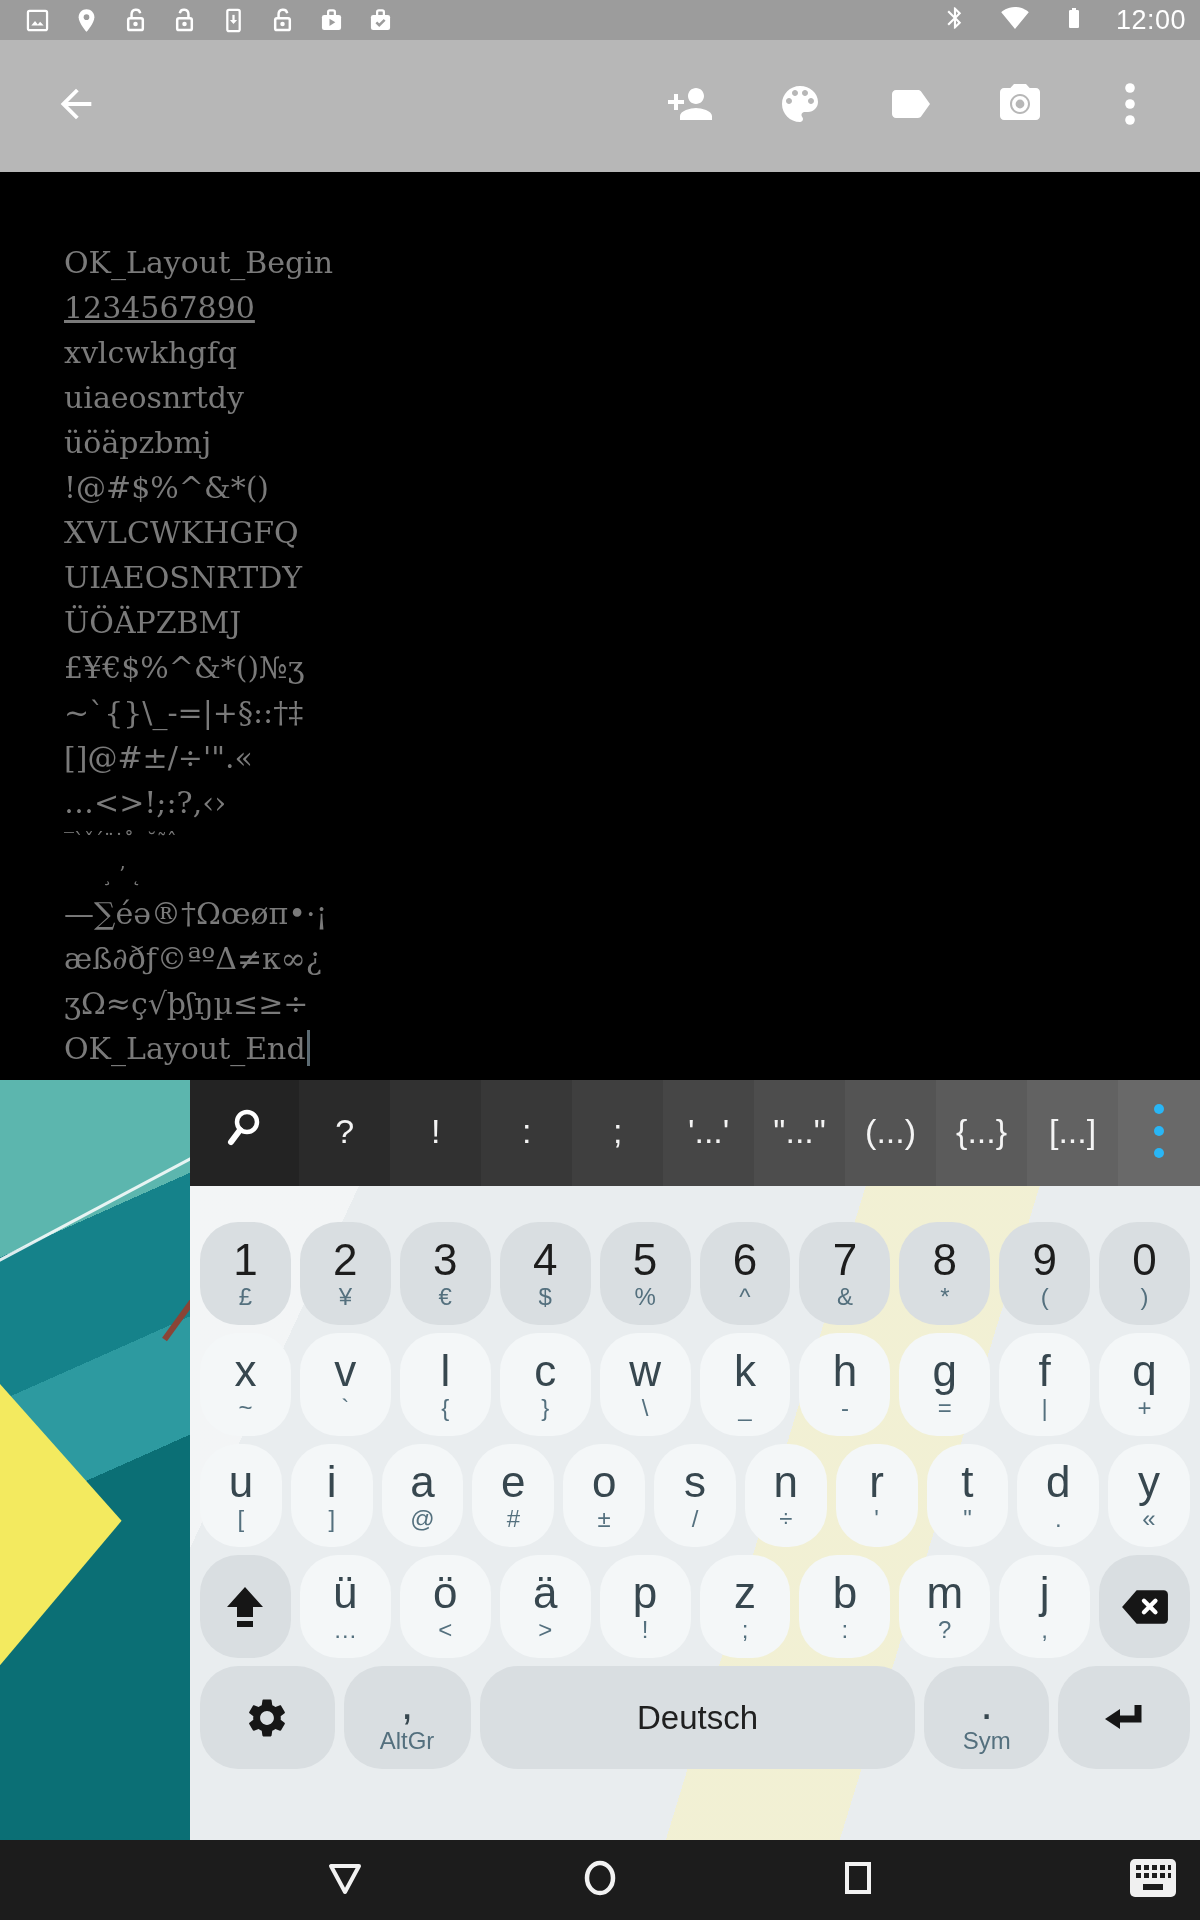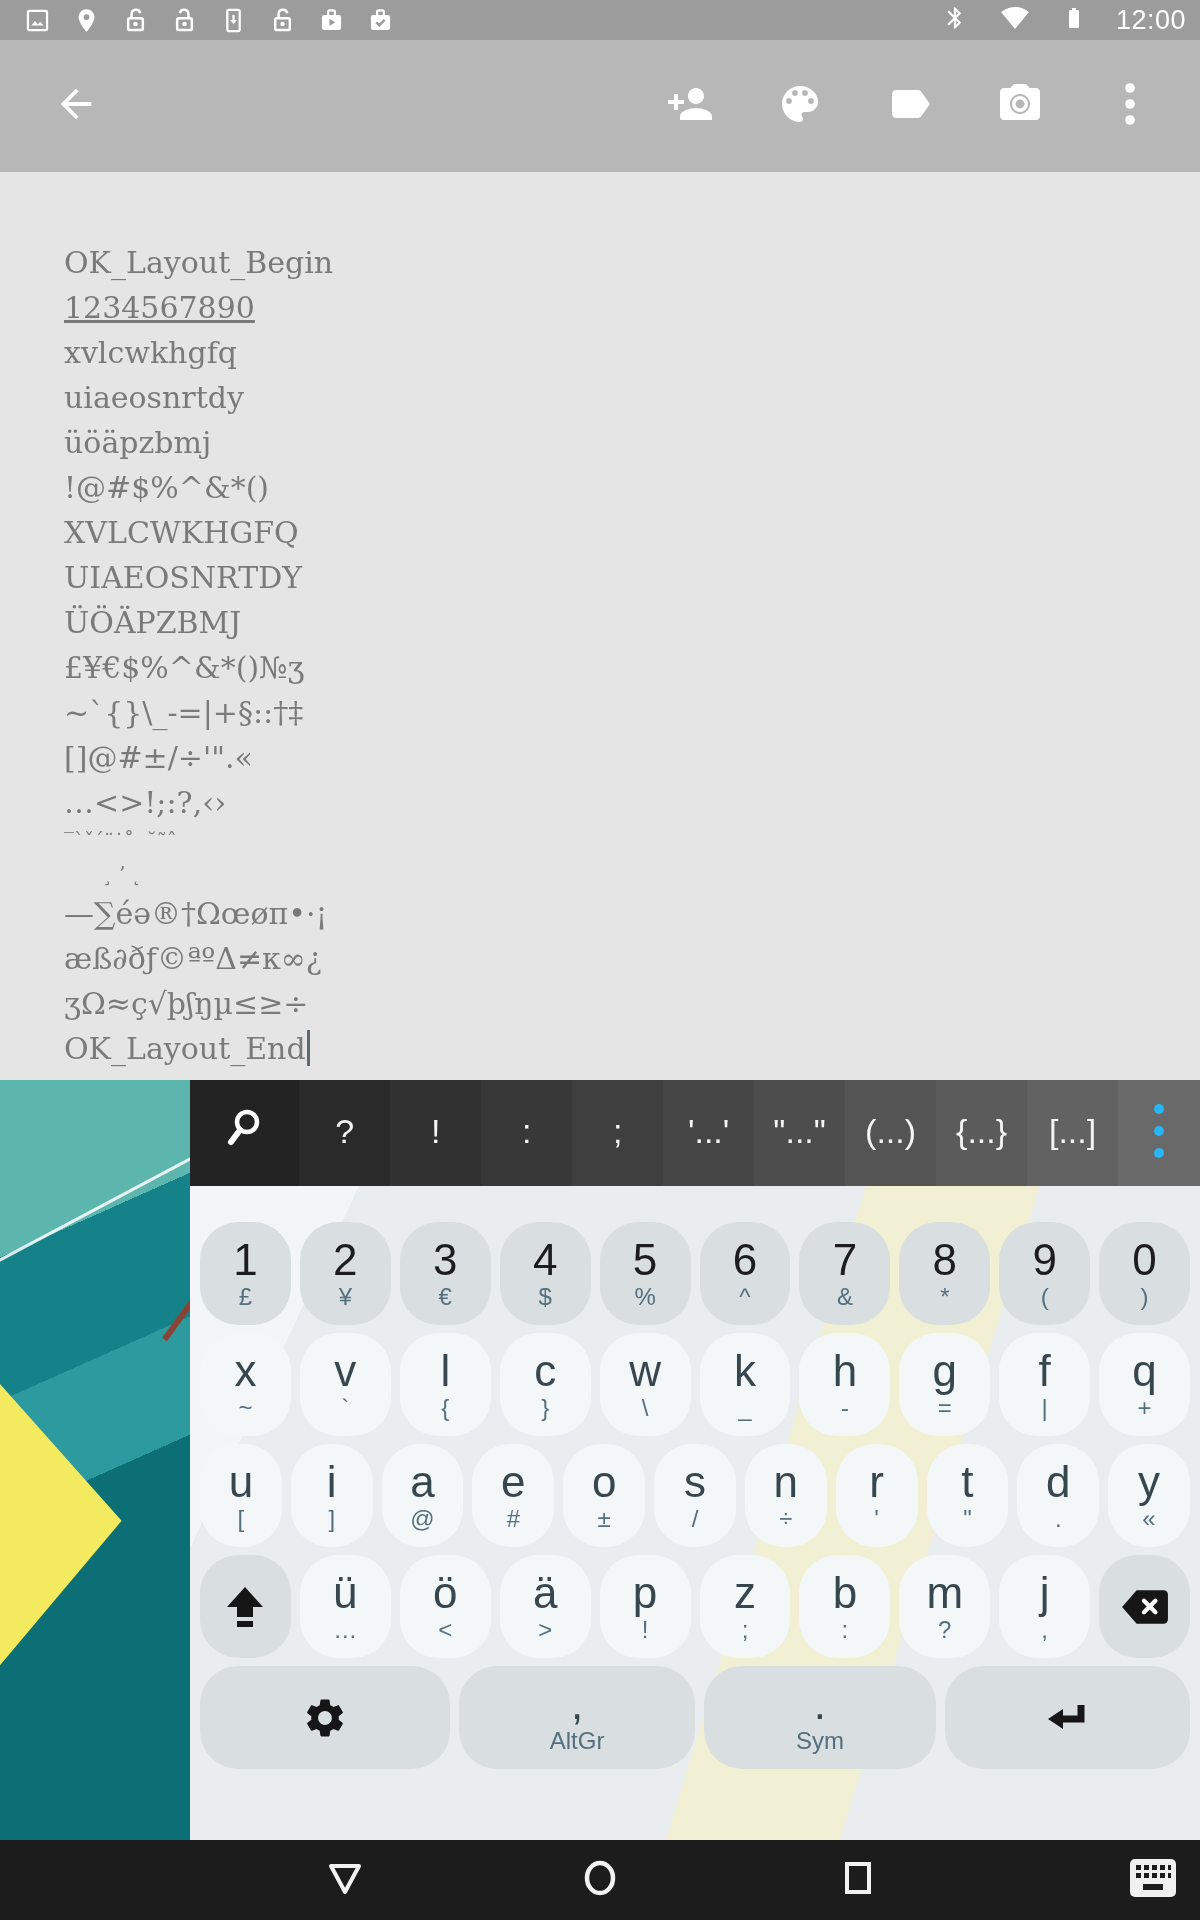--- a/index.html
+++ b/index.html
@@ -15,21 +15,21 @@
   .status-left svg{display:block;}
   .status-right{display:flex;align-items:center;gap:30px;padding-right:14px;}
   .status-time{color:#fff;font-size:27px;font-weight:400;letter-spacing:.5px;}
   
   .toolbar{position:absolute;top:40px;left:0;width:1200px;height:132px;background:#b7b7b7;
     display:flex;align-items:center;z-index:25;}
   .back-btn{margin-left:52px;width:48px;height:48px;display:flex;align-items:center;justify-content:center;}
   .toolbar-actions{margin-left:auto;display:flex;align-items:center;gap:62px;margin-right:46px;}
   .tb-ic{width:48px;height:48px;display:flex;align-items:center;justify-content:center;}
   
-  .content{position:absolute;top:172px;left:0;width:1200px;height:908px;background:#e5e5e5;}
+  .content{position:absolute;top:172px;left:0;width:1200px;height:908px;background:#000000;}
   .doc{position:absolute;left:64px;top:68px;font-family:"DejaVu Serif",serif;
     font-size:30px;line-height:45px;color:#7a7a7a;white-space:pre;}
   .doc .line{white-space:pre;}
   .doc .line.u{text-decoration:underline;}
   .doc .line.compact{line-height:33px;font-size:20px;}
   .caret{display:inline-block;width:3px;height:36px;background:#5c6b73;vertical-align:-7px;margin-left:1px;}
   
   .wall{position:absolute;left:0;top:1080px;width:190px;height:760px;overflow:hidden;
     background:linear-gradient(156deg,#5cb6ae 0%,#5cb6ae 21%,#15828a 21%,#15828a 38%,
       #2d9aa0 38%,#2d9aa0 52%,#0b6f75 52%,#0b6f75 100%);}
@@ -416,20 +416,23 @@
         <div class="key gray iconkey" style="flex: 1.08 1 0%;">
           <span>
             <svg width="46" height="46" viewBox="0 0 24 24">
               <path d="M19.14,12.94c0.04-0.3,0.06-0.61,0.06-0.94c0-0.32-0.02-0.64-0.07-0.94l2.03-1.58c0.18-0.14,0.23-0.41,0.12-0.61 l-1.92-3.32c-0.12-0.22-0.37-0.29-0.59-0.22l-2.39,0.96c-0.5-0.38-1.03-0.7-1.62-0.94L14.4,2.81c-0.04-0.24-0.24-0.41-0.48-0.41 h-3.84c-0.24,0-0.43,0.17-0.47,0.41L9.25,5.35C8.66,5.59,8.12,5.92,7.63,6.29L5.24,5.33c-0.22-0.08-0.47,0-0.59,0.22L2.74,8.87 C2.62,9.08,2.66,9.34,2.86,9.48l2.03,1.58C4.84,11.36,4.8,11.69,4.8,12s0.02,0.64,0.07,0.94l-2.03,1.58 c-0.18,0.14-0.23,0.41-0.12,0.61l1.92,3.32c0.12,0.22,0.37,0.29,0.59,0.22l2.39-0.96c0.5,0.38,1.03,0.7,1.62,0.94l0.36,2.54 c0.05,0.24,0.24,0.41,0.48,0.41h3.84c0.24,0,0.44-0.17,0.47-0.41l0.36-2.54c0.59-0.24,1.13-0.56,1.62-0.94l2.39,0.96 c0.22,0.08,0.47,0,0.59-0.22l1.92-3.32c0.12-0.22,0.07-0.47-0.12-0.61L19.14,12.94z M12,15.6c-1.98,0-3.6-1.62-3.6-3.6 s1.62-3.6,3.6-3.6s3.6,1.62,3.6,3.6S13.98,15.6,12,15.6z" fill="#161616"></path>
             </svg>
           </span>
         </div>
         <div class="key gray bot" style="flex: 1.02 1 0%;">
           <span class="main">,</span>
           <span class="sec">AltGr</span>
+        </div>
+        <div class="key gray space-key" style="flex: 3.5 1 0%;">
+          <span class="main">Deutsch</span>
         </div>
         <div class="key gray bot" style="flex: 1 1 0%;">
           <span class="main">.</span>
           <span class="sec">Sym</span>
         </div>
         <div class="key gray iconkey" style="flex: 1.06 1 0%;">
           <span>
             <svg width="46" height="42" viewBox="0 0 46 42">
               <path d="M37 8v14H15" fill="none" stroke="#161616" stroke-width="7"></path>
               <path d="M19 12v20L4 22z" fill="#161616"></path>

